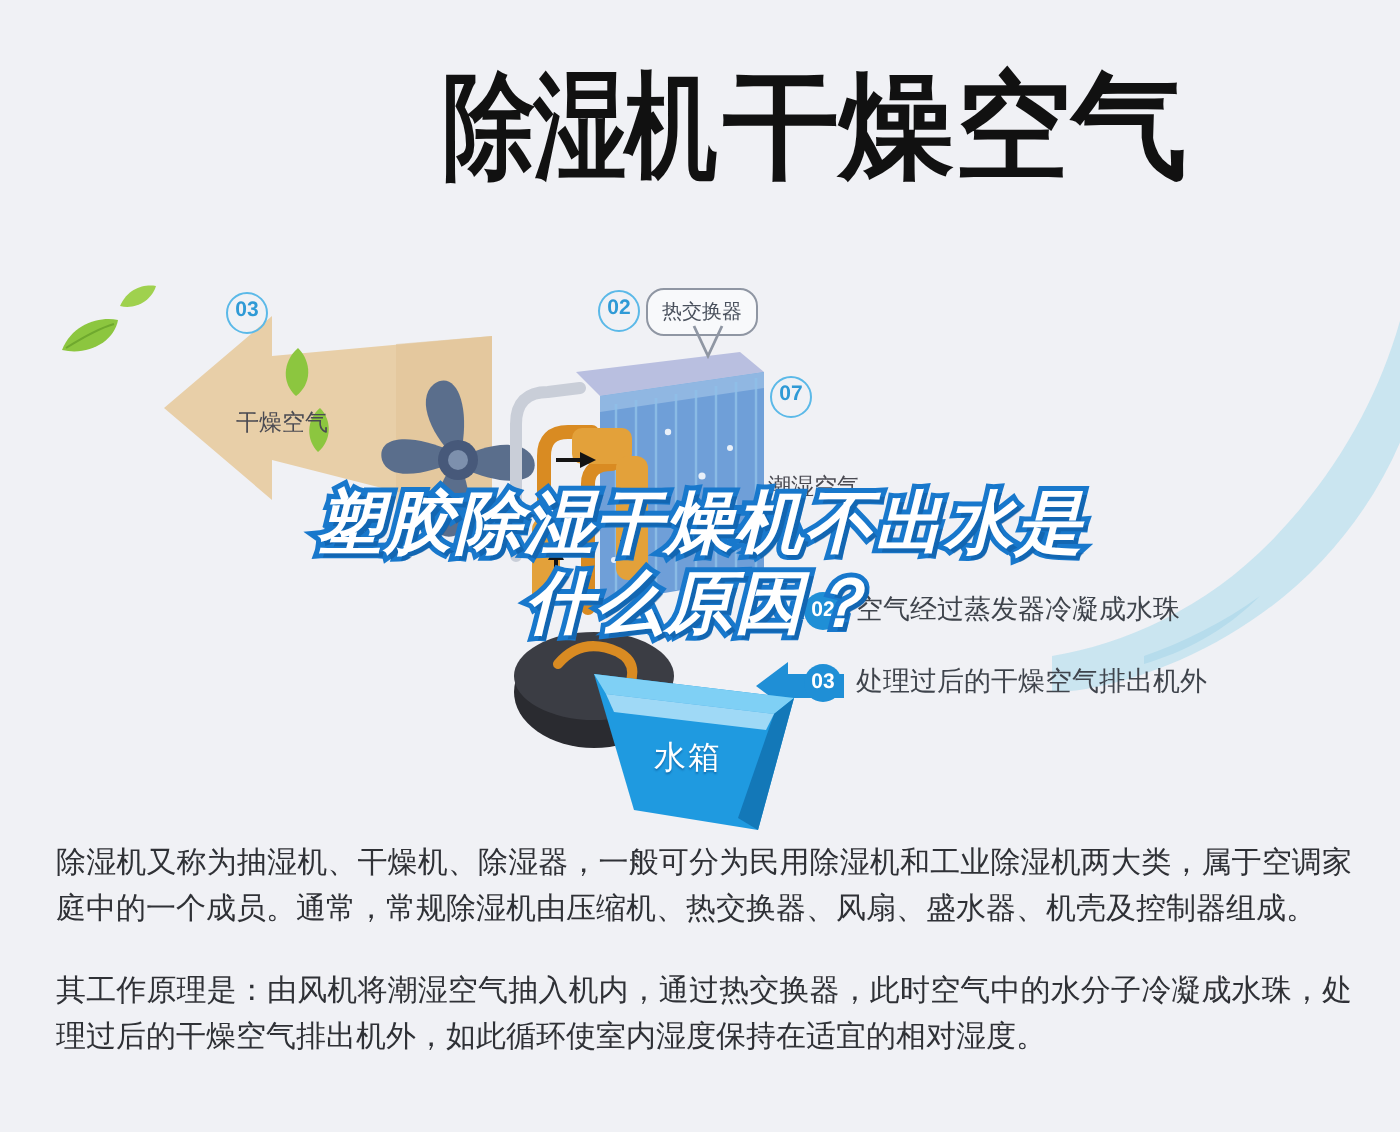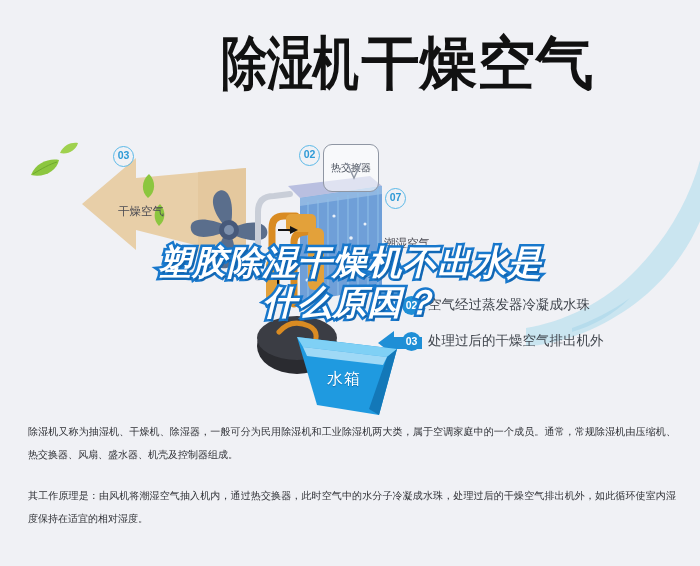--- a/index.html
+++ b/index.html
@@ -60,21 +60,21 @@
     font-family:"Liberation Sans",sans-serif;background:transparent;
   }
   .ill-label{
     position:absolute;font-size:11.5px;color:#4a4a52;white-space:nowrap;
     font-family:"DejaVu Sans","Liberation Sans",sans-serif;
     text-align:right;
   }
   .callout{
     position:absolute;border:1.4px solid #8f96a3;border-radius:9px;
     background:rgba(255,255,255,.55);
-    font-size:10px;color:#49505c;padding:16px 7px;white-space:nowrap;
+    font-size:10px;color:#49505c;padding:4px 7px;white-space:nowrap;
     font-family:"DejaVu Sans","Liberation Sans",sans-serif;
   }
   .callout-stem{position:absolute;}
 
   .tank-label{
     position:absolute;left:327px;top:243px;
     font-size:16px;color:#ffffff;font-weight:normal;letter-spacing:1px;
     font-family:"DejaVu Sans","Liberation Sans",sans-serif;
     text-shadow:0 1px 1px rgba(0,60,120,.45);
   }
@@ -105,21 +105,21 @@
     -webkit-text-stroke:5px #1878cc;
     paint-order:stroke fill;
     text-shadow:
       0 0 0 #1878cc,
       2px 2px 0 rgba(10,70,130,.35);
   }
 
   
   .body-copy{position:absolute;left:28px;top:420px;width:648px;}
   .para{
-    font-size:10px;line-height:23px;color:#2f3136;
+    font-size:15px;line-height:23px;color:#2f3136;
     font-family:"DejaVu Sans","Liberation Sans",sans-serif;
     margin:0 0 18px 0;text-align:justify;
   }
   .para.second{margin-bottom:0;}
 </style>
 </head>
 <body>
 
 <div class="page">
 

